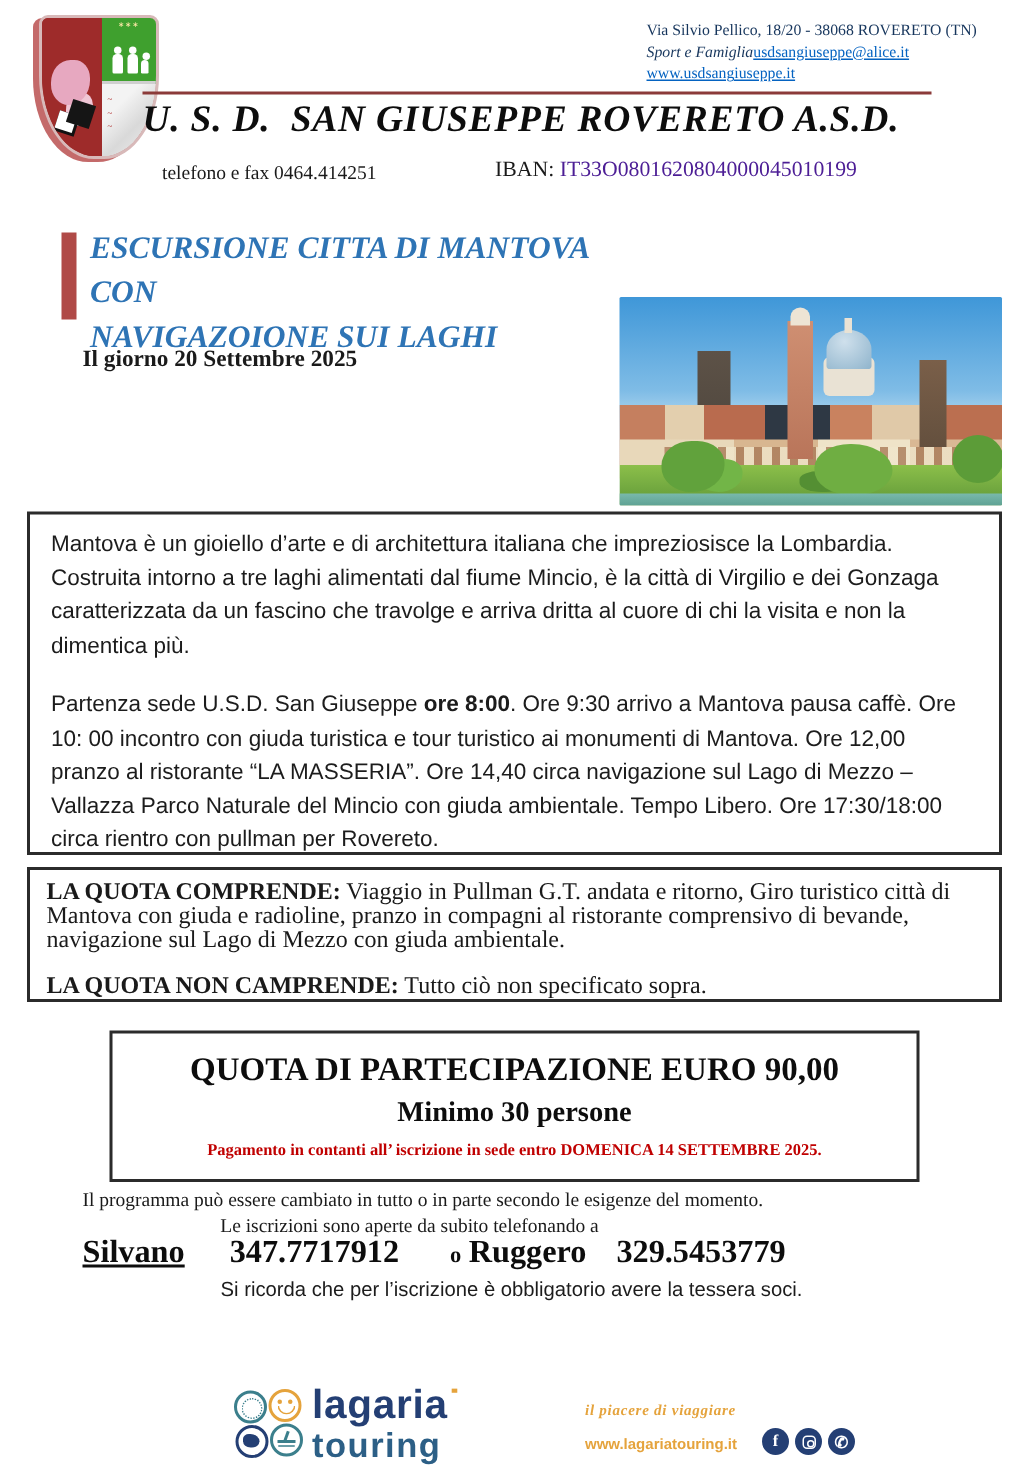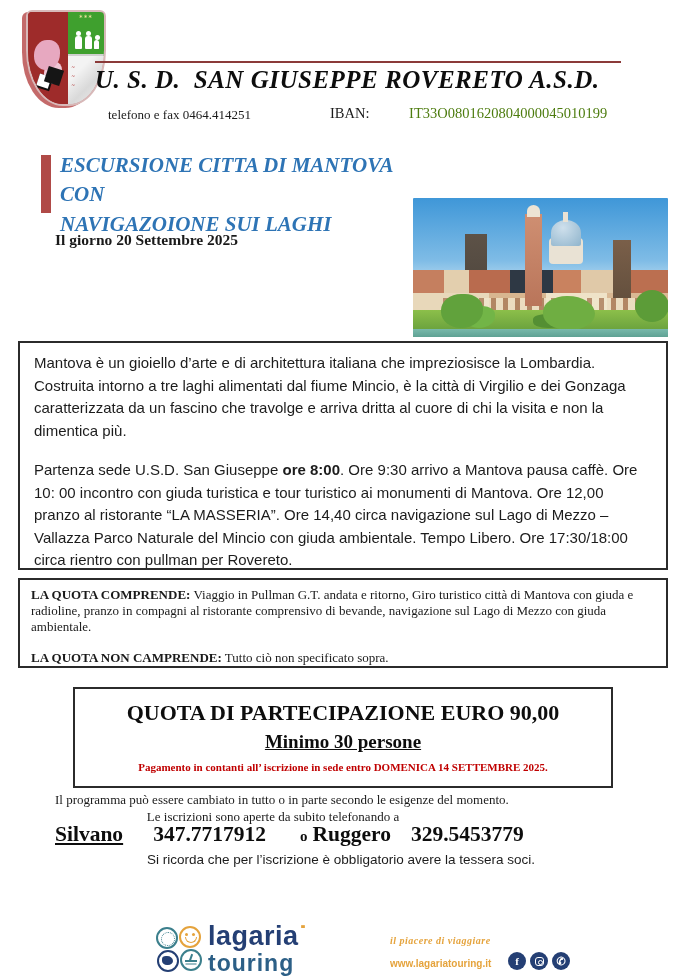--- a/index.html
+++ b/index.html
@@ -33,21 +33,21 @@
   .contact { position:absolute; left:431px; top:14px; width:246px; font-size:10.5px; line-height:1.4; color:#17365d; }
   .contact a { color:#0563c1; text-decoration:underline; }
   .contact .it { font-style:italic; }
 
   .head-rule { position:absolute; left:95px; top:61px; width:526px; height:2px; background:#8b3a39; }
   .org-name { position:absolute; left:95px; top:66px; width:540px; text-align:left;
     font-size:25px; font-weight:bold; font-style:italic; color:#0d0d0d; letter-spacing:.5px; white-space:pre; }
   .phone-fax { position:absolute; left:108px; top:107px; font-size:13px; color:#1a1a1a; }
   .iban-line { position:absolute; left:330px; top:105px; font-size:14.5px; }
   .iban-line .lab { color:#1a1a1a; }
-  .iban-line .val { color:#4d7c0f;margin-left:36px; }
+  .iban-line .val { color:#4c1d95; }
 
   
   .title-bar { position:absolute; left:41px; top:155px; width:10px; height:58px; background:#b04a47; }
   .exc-title { position:absolute; left:60px; top:151px; width:365px;
     font-size:21px; font-weight:bold; font-style:italic; color:#2e74b5; line-height:1.4; }
   .exc-date { position:absolute; left:55px; top:231px; font-size:15.5px; font-weight:bold; color:#1a1a1a; }
 
   
   .photo { position:absolute; left:413px; top:198px; width:255px; height:139px; overflow:hidden;
     background:linear-gradient(#3f97d8 0%, #7fbce6 45%, #cfe7f4 68%, #e8f2f7 75%); border-radius:1px; }
@@ -72,29 +72,29 @@
   .water { left:0; top:131px; width:255px; height:8px; background:linear-gradient(#79b9ab,#5fa294); }
 
   
   .box1 { position:absolute; left:18px; top:341px; width:650px; height:229px;
     border:2px solid #2b2b2b; padding:9px 14px;
     font-family:"Liberation Sans", sans-serif; font-size:15px; line-height:22.5px; color:#1c1c1c; }
   .box1 p + p { margin-top:17px; }
 
   
   .box2 { position:absolute; left:18px; top:578px; width:650px; height:90px;
-    border:2px solid #2b2b2b; padding:7px 11px; font-size:13px; line-height:16px; color:#1a1a1a; }
+    border:2px solid #2b2b2b; padding:7px 11px; font-size:16px; line-height:16px; color:#1a1a1a; }
   .box2 .b { font-weight:bold; }
   .box2 p + p { margin-top:15px; }
 
   
   .box3 { position:absolute; left:73px; top:687px; width:540px; height:101px;
     border:2px solid #2b2b2b; text-align:center; padding-top:11px; }
   .price { font-size:22px; font-weight:bold; color:#0d0d0d; }
-  .minp  { font-size:19px; font-weight:bold; margin-top:5px; color:#0d0d0d;text-decoration:underline; }
+  .minp  { font-size:19px; font-weight:bold; margin-top:5px; color:#0d0d0d; }
   .paym  { font-size:11px; font-weight:bold; color:#c00000; margin-top:8px; }
 
   
   .note1 { position:absolute; left:55px; top:792px; font-size:13px; color:#1a1a1a; }
   .note2 { position:absolute; left:0; top:809px; width:546px; text-align:center; font-size:13px; color:#1a1a1a; }
   .phones { position:absolute; left:55px; top:822px; display:flex; align-items:baseline; font-weight:bold; font-size:21.5px; color:#0d0d0d; }
   .phones .u { text-decoration:underline; }
   .phones .g1 { margin-left:30px; } .phones .g2 { margin-left:34px; font-size:15px; }
   .phones .g3 { margin-left:5px;text-align:right; }  .phones .g4 { margin-left:20px; }
   .note3 { position:absolute; left:0; top:852px; width:682px; text-align:center;
@@ -149,20 +149,27 @@
           <div class="fig f2"></div>
           <div class="fig f3"></div>
         </div>
         <div class="crest-silver">
           <div class="crest-sig">~<br>~<br>~</div>
         </div>
       </div>
     </div>
   </div>
 
+  <div class="contact">
+    <div>Via Silvio Pellico, 18/20 - 38068 ROVERETO (TN)</div>
+    <div>
+      <span class="it">Sport e Famiglia</span><a href="#">usdsangiuseppe@alice.it</a>
+    </div>
+    <div><a href="#">www.usdsangiuseppe.it</a></div>
+  </div>
 
   <div class="head-rule"></div>
   <div class="org-name">U. S. D.  SAN GIUSEPPE ROVERETO A.S.D.</div>
   <div class="phone-fax">telefono e fax 0464.414251</div>
   <div class="iban-line">
     <span class="lab">IBAN:</span>
     <span class="val">IT33O0801620804000045010199</span>
   </div>
 
   <div class="title-bar"></div>

